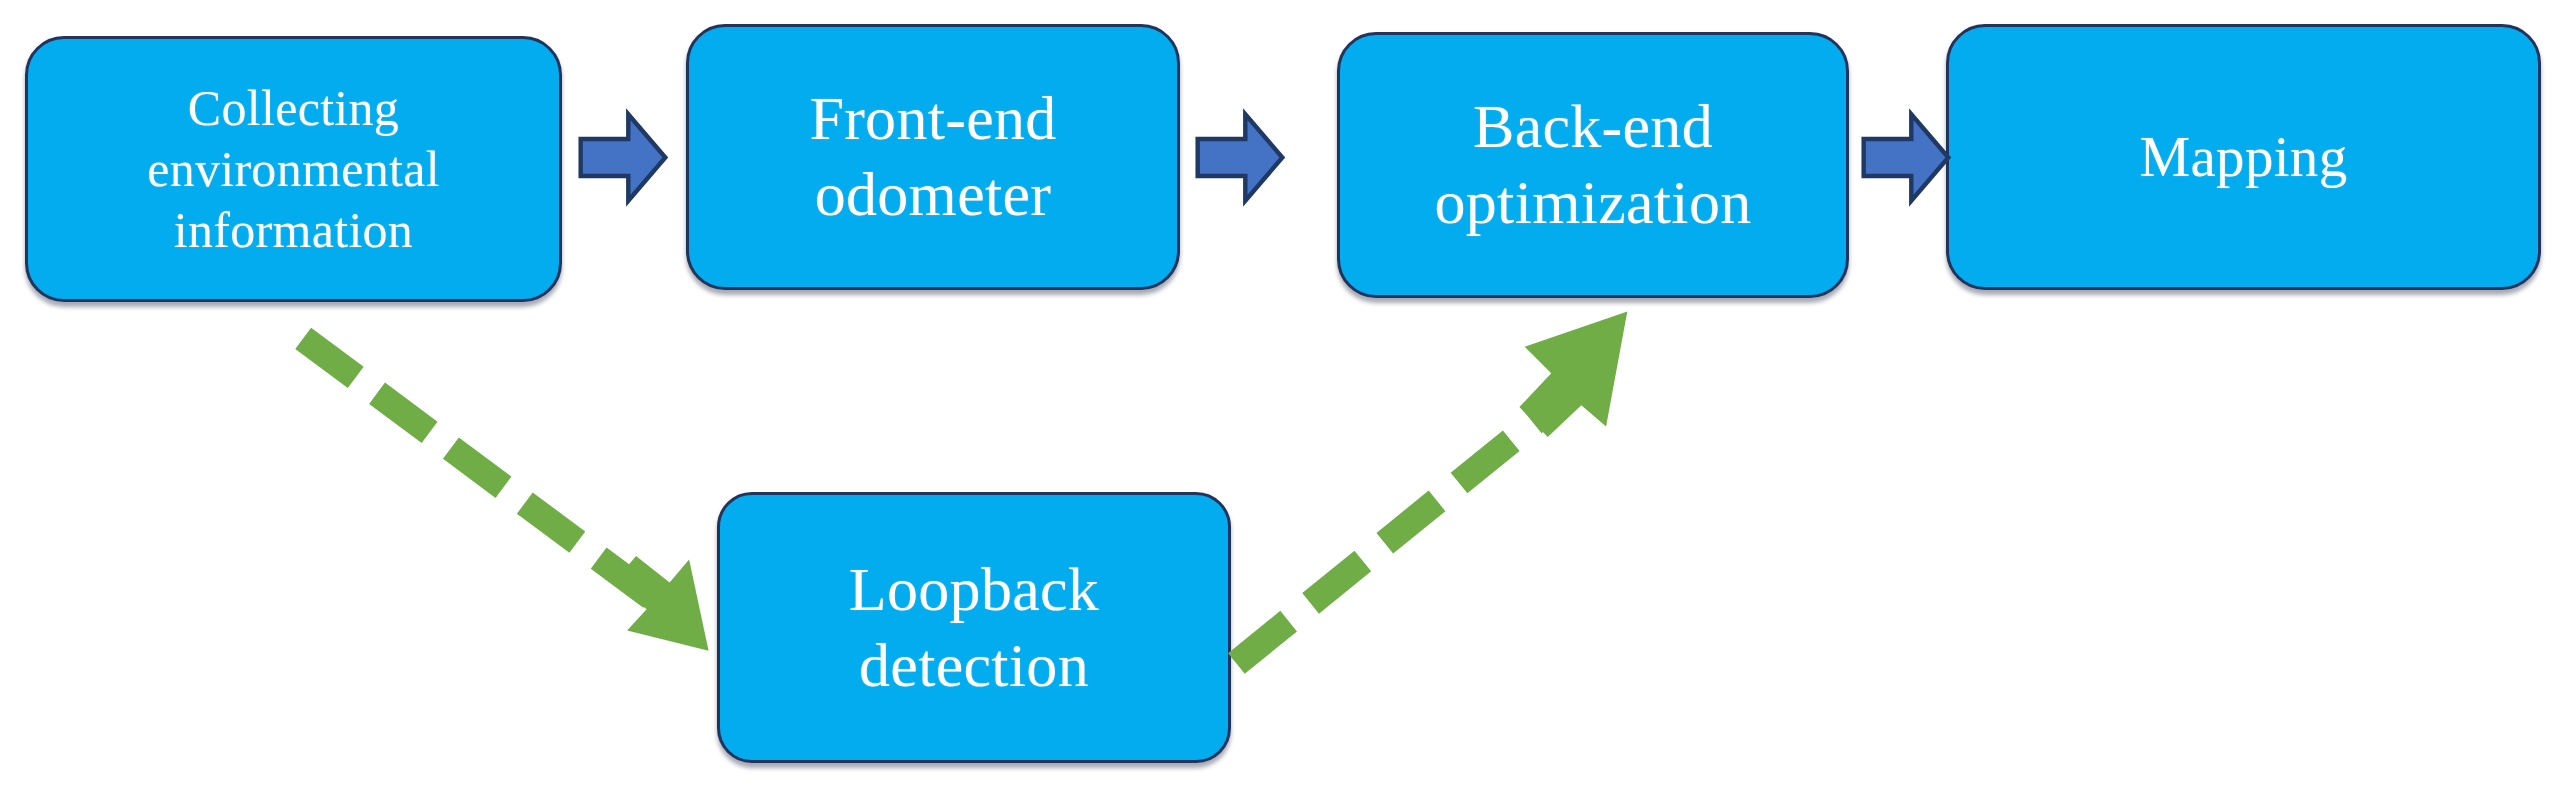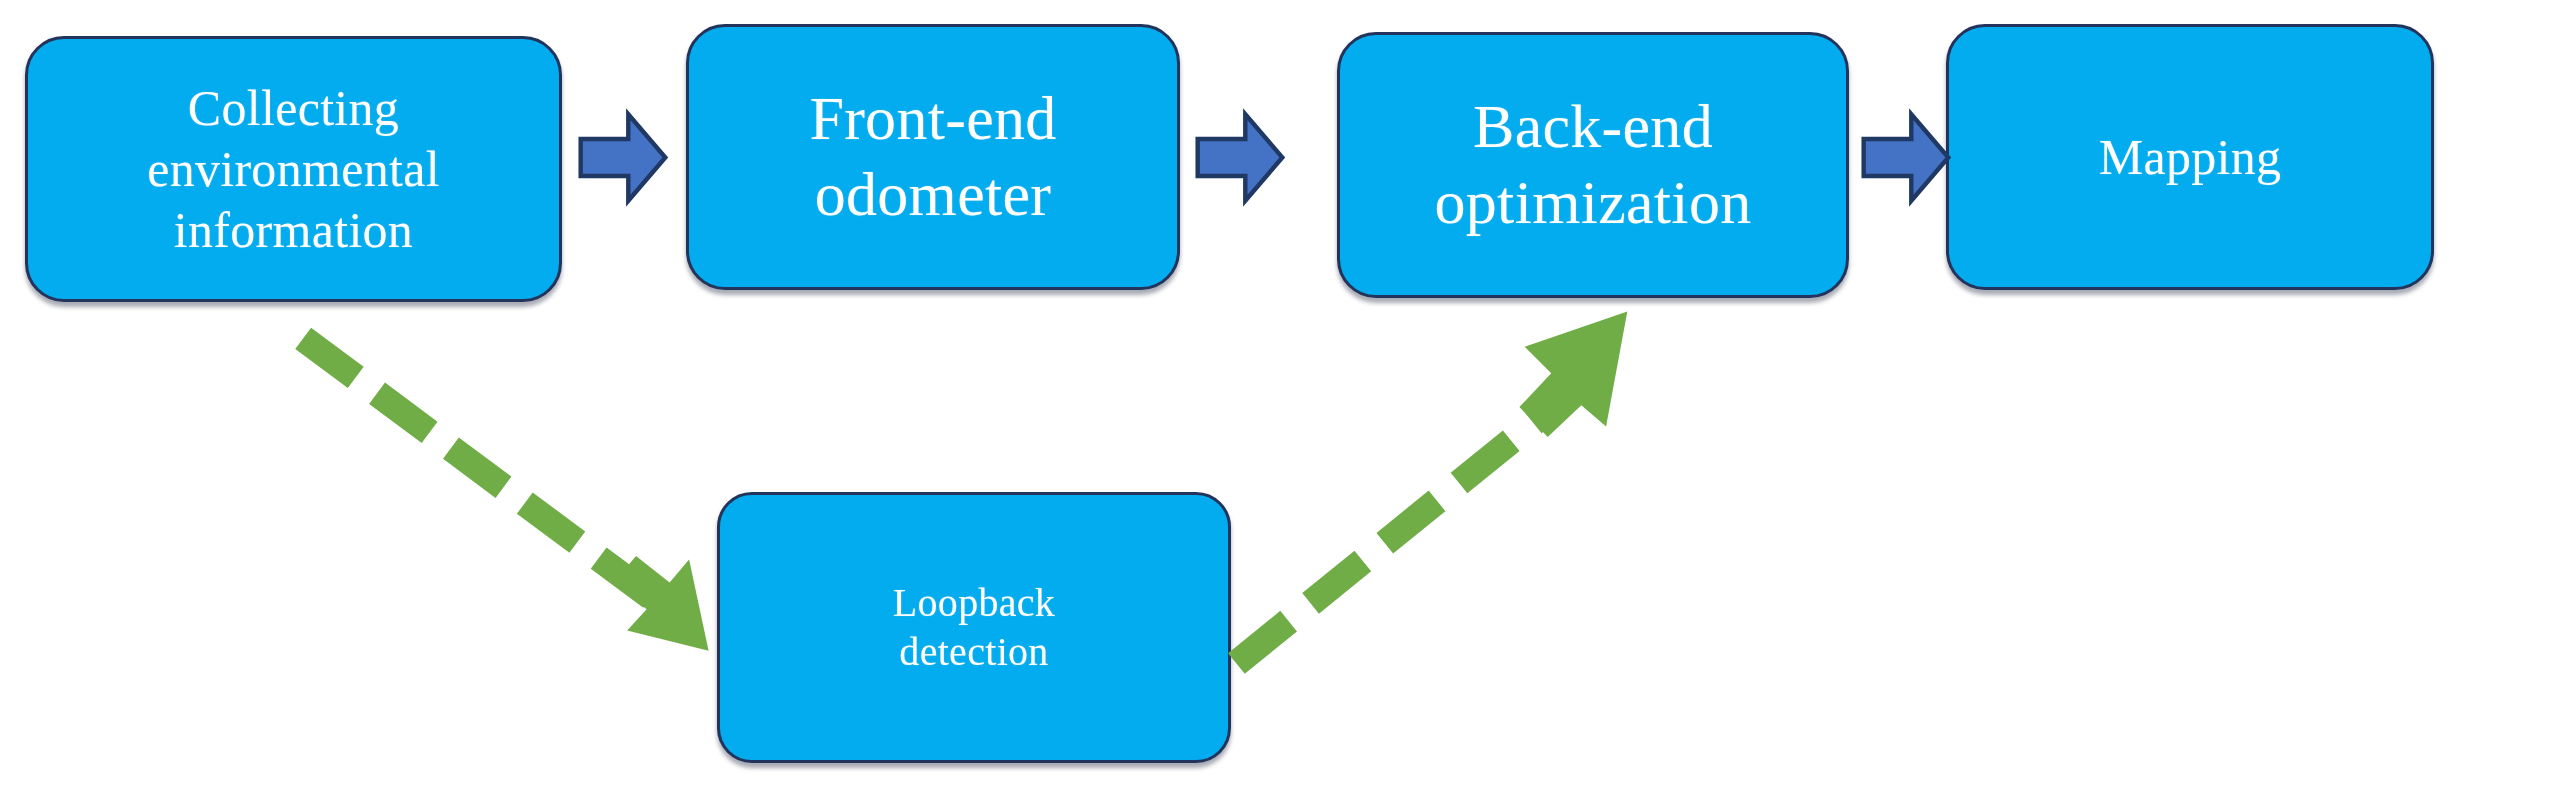--- a/index.html
+++ b/index.html
@@ -37,22 +37,22 @@
   .node .label {
     display: block;
     width: 100%;
     white-space: pre-line;
     text-shadow: 0 0 1.8px rgba(255,255,255,0.25);
   }
 
   #node-collect   { left: 25px;   top: 36px;  width: 537px; height: 266px; font-size: 50px; justify-content: center; }
   #node-frontend  { left: 686px;  top: 24px;  width: 494px; height: 266px; font-size: 62px; }
   #node-backend   { left: 1337px; top: 24px;  width: 512px; height: 266px; font-size: 62px; margin-top: 8px; }
-  #node-mapping   { left: 1946px; top: 24px;  width: 488px; height: 266px; font-size: 50px; text-align: center; }
-  #node-loopback  { left: 717px;  top: 492px; width: 514px; height: 271px; font-size: 40px; border-radius: 35px; }
+  #node-mapping   { left: 1946px; top: 24px;  width: 595px; height: 266px; font-size: 57px; text-align: center; }
+  #node-loopback  { left: 717px;  top: 492px; width: 514px; height: 271px; font-size: 62px; border-radius: 35px; }
 
   
   .arrow-blue {
     position: absolute;
     width: 92px;
     height: 97px;
     top: 109px;
   }
   #arrow-1 { left: 577px; }
   #arrow-2 { left: 1194px; }

